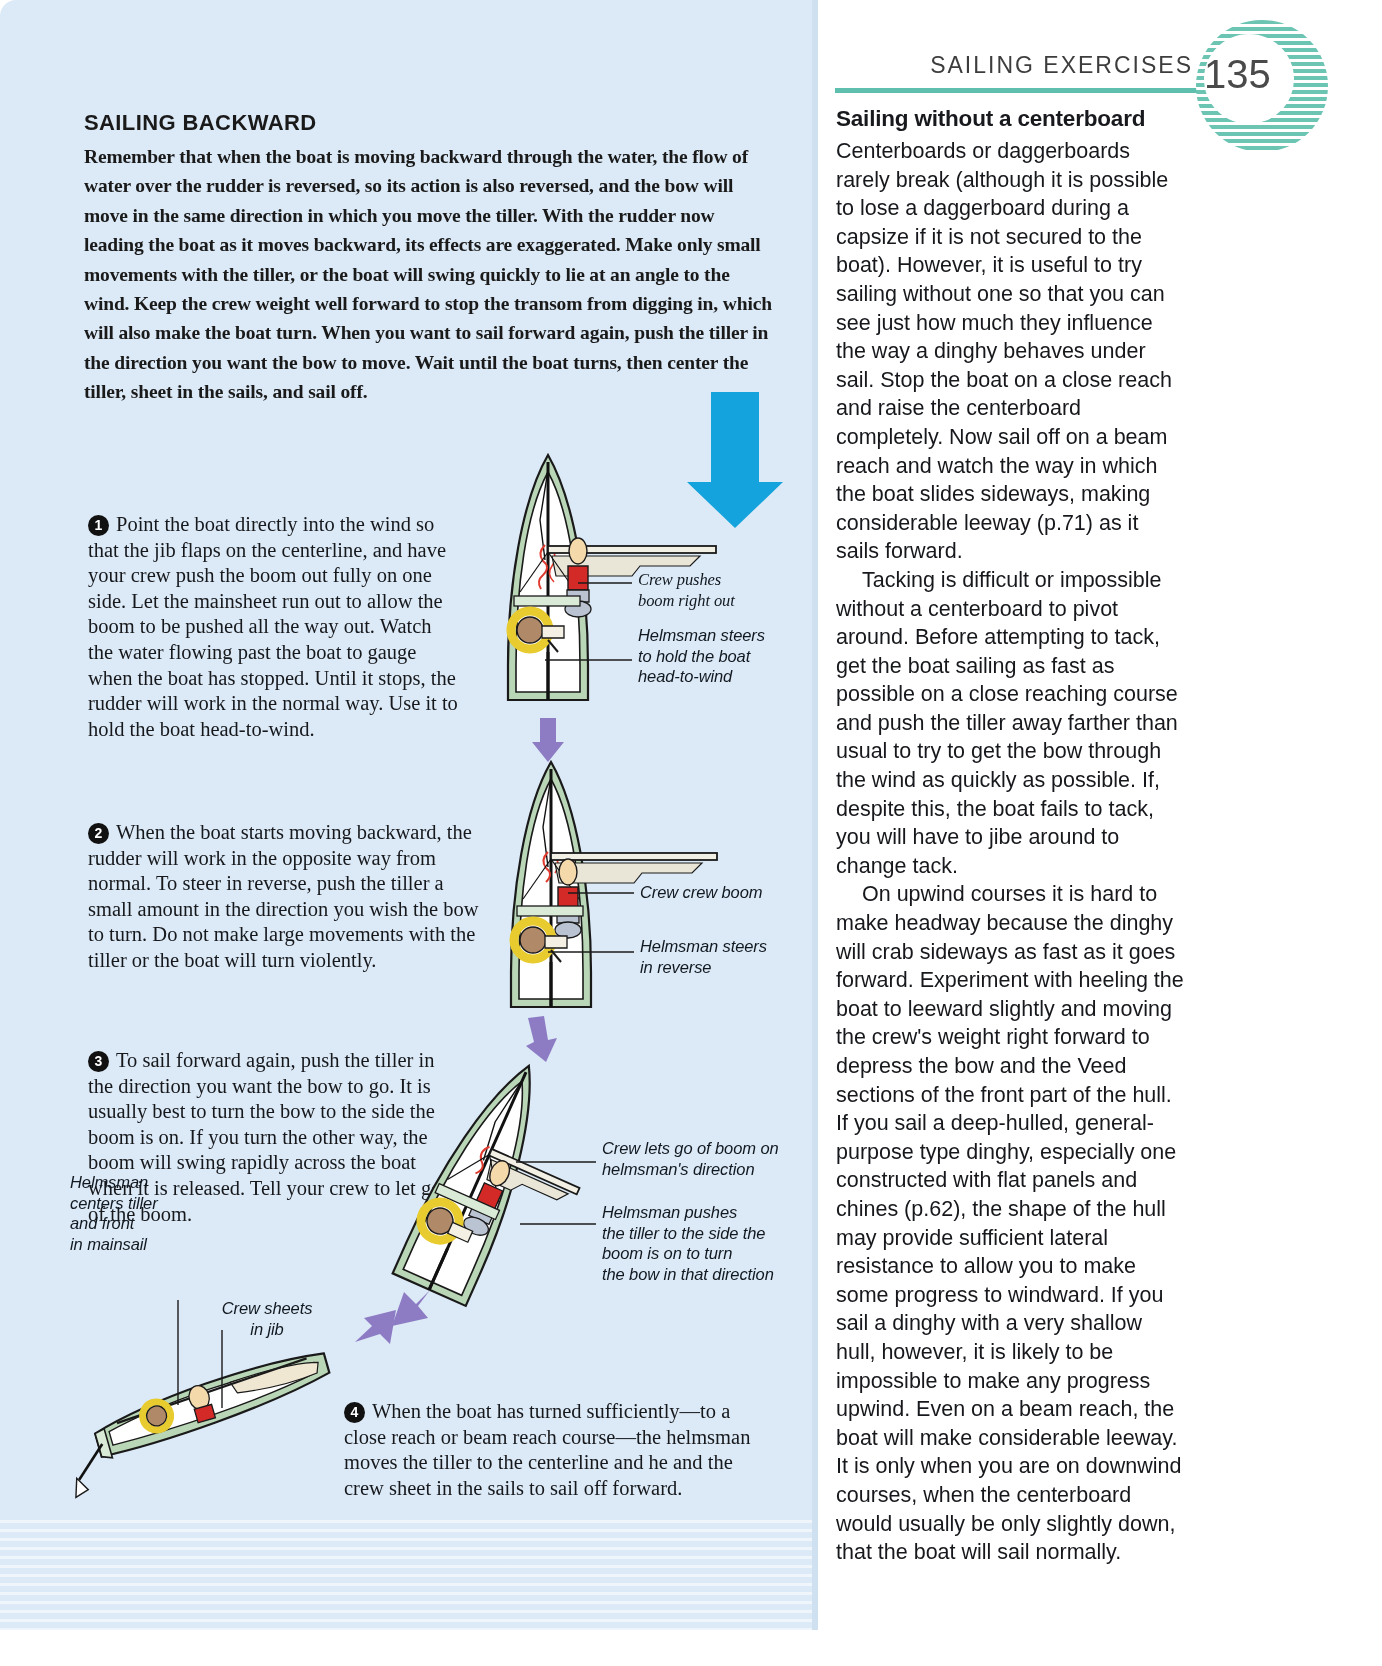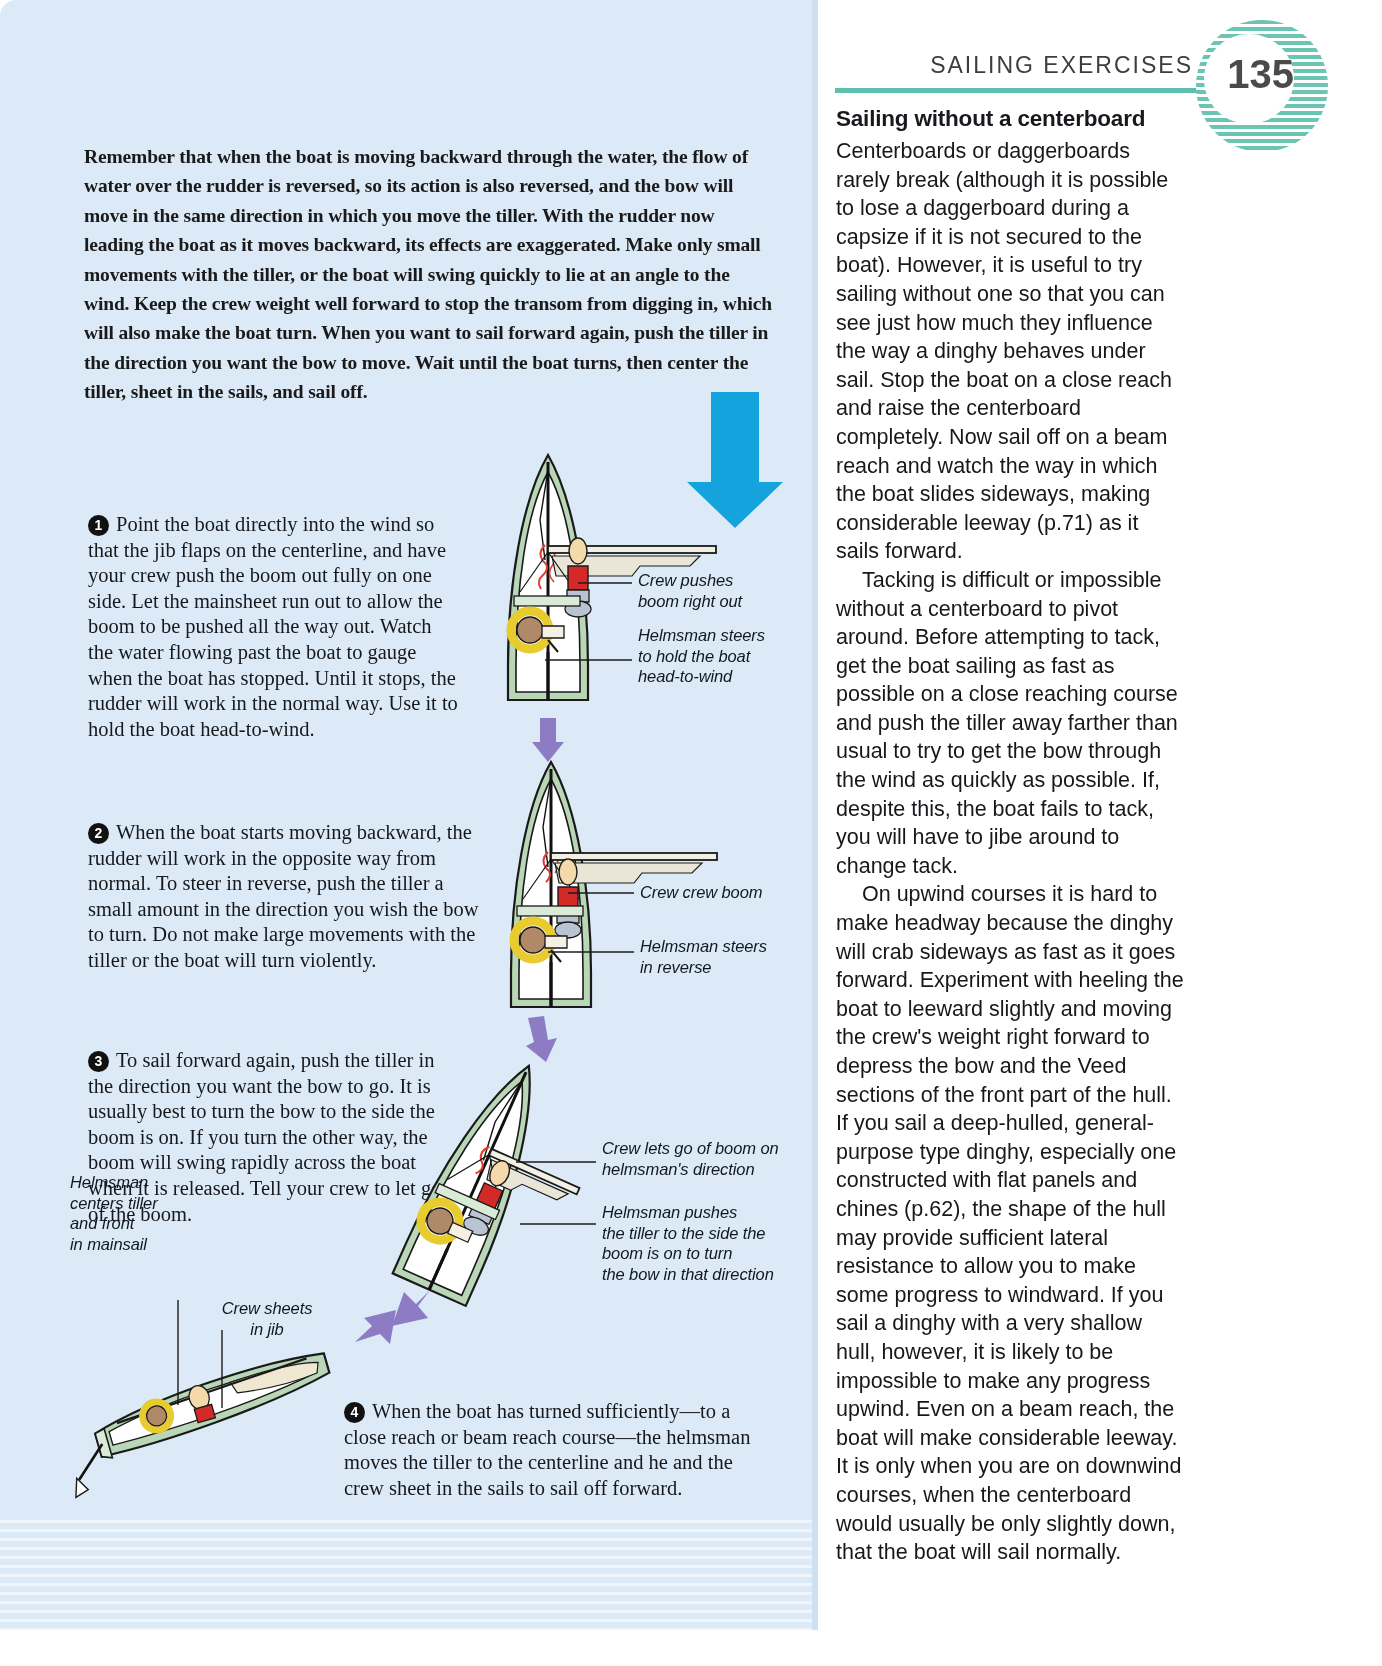--- a/index.html
+++ b/index.html
@@ -47,23 +47,23 @@
         #ffffff 4px,#ffffff 7px);
     overflow:hidden;
   }
   .medallion-inner{
     position:absolute;left:1204px;top:34px;width:90px;height:90px;
     border-radius:50%;
     background:#ffffff;
   }
   .page-number{
     position:absolute;left:1204px;top:52px;width:90px;
-    text-align:right;
-    font-family:"Liberation Sans", sans-serif;
-    font-size:40px;color:#4a4a4a;font-weight:700;
+    text-align:left;
+    font-family:"Liberation Sans", sans-serif;
+    font-size:40px;color:#4a4a4a;font-weight:400;
     letter-spacing:0px;
   }
   
   .lc-title{
     position:absolute;left:84px;top:110px;width:700px;
     font-family:"Liberation Sans", sans-serif;
     font-weight:700;font-size:22px;letter-spacing:0.4px;
     color:#1a1a1a;
   }
   .lc-intro{
@@ -137,20 +137,21 @@
   <div class="col-divider"></div>
   <div class="right-panel"></div>
 
   <div class="header-title">SAILING EXERCISES</div>
   <div class="header-rule"></div>
 
   <div class="medallion"></div>
   <div class="medallion-inner"></div>
   <div class="page-number">135</div>
 
+  <div class="lc-title">SAILING BACKWARD</div>
   <div class="lc-intro">Remember that when the boat is moving backward through the water, the flow of water over the rudder is reversed, so its action is also reversed, and the bow will move in the same direction in which you move the tiller. With the rudder now leading the boat as it moves backward, its effects are exaggerated. Make only small movements with the tiller, or the boat will swing quickly to lie at an angle to the wind. Keep the crew weight well forward to stop the transom from digging in, which will also make the boat turn. When you want to sail forward again, push the tiller in the direction you want the bow to move. Wait until the boat turns, then center the tiller, sheet in the sails, and sail off.</div>
 
   <div class="step" id="step1">
     <span class="num">1</span><span>Point the boat directly into the wind so that the jib flaps on the centerline, and have your crew push the boom out fully on one side. Let the mainsheet run out to allow the boom to be pushed all the way out. Watch the water flowing past the boat to gauge when the boat has stopped. Until it stops, the rudder will work in the normal way. Use it to hold the boat head-to-wind.</span>
   </div>
 
   <div class="step" id="step2">
     <span class="num">2</span><span>When the boat starts moving backward, the rudder will work in the opposite way from normal. To steer in reverse, push the tiller a small amount in the direction you wish the bow to turn. Do not make large movements with the tiller or the boat will turn violently.</span>
   </div>
 
@@ -308,21 +309,21 @@
       <line x1="545" y1="660" x2="632" y2="660"></line>
       <line x1="568" y1="893" x2="634" y2="893"></line>
       <line x1="548" y1="952" x2="634" y2="952"></line>
       <line x1="516" y1="1162" x2="596" y2="1162"></line>
       <line x1="520" y1="1224" x2="596" y2="1224"></line>
       <line x1="178" y1="1300" x2="178" y2="1405" stroke-width="1.4"></line>
       <line x1="222" y1="1330" x2="222" y2="1408" stroke-width="1.4"></line>
     </g>
   </svg>
 
-  <div class="callout" style="left:638px;top:570px;width:170px;">
+  <div class="callout" style="left:638px;top:570px;width:170px;font-family:Liberation Serif, serif;">
     <div>Crew pushes</div>
     <div>boom right out</div>
   </div>
 
   <div class="callout" style="left:638px;top:625px;width:180px;">
     <div>Helmsman steers</div>
     <div>to hold the boat</div>
     <div>head-to-wind</div>
   </div>
 

